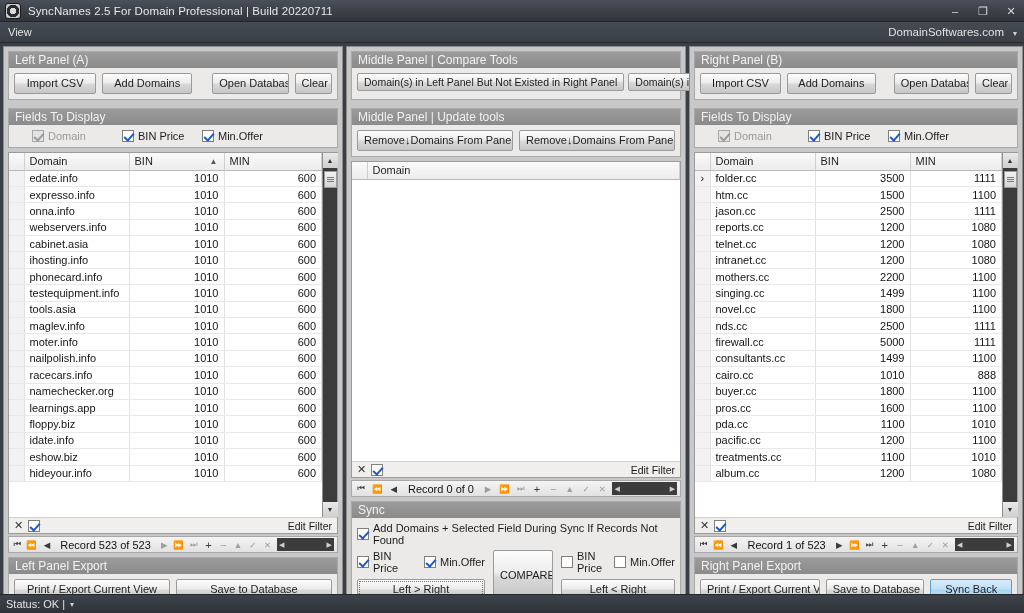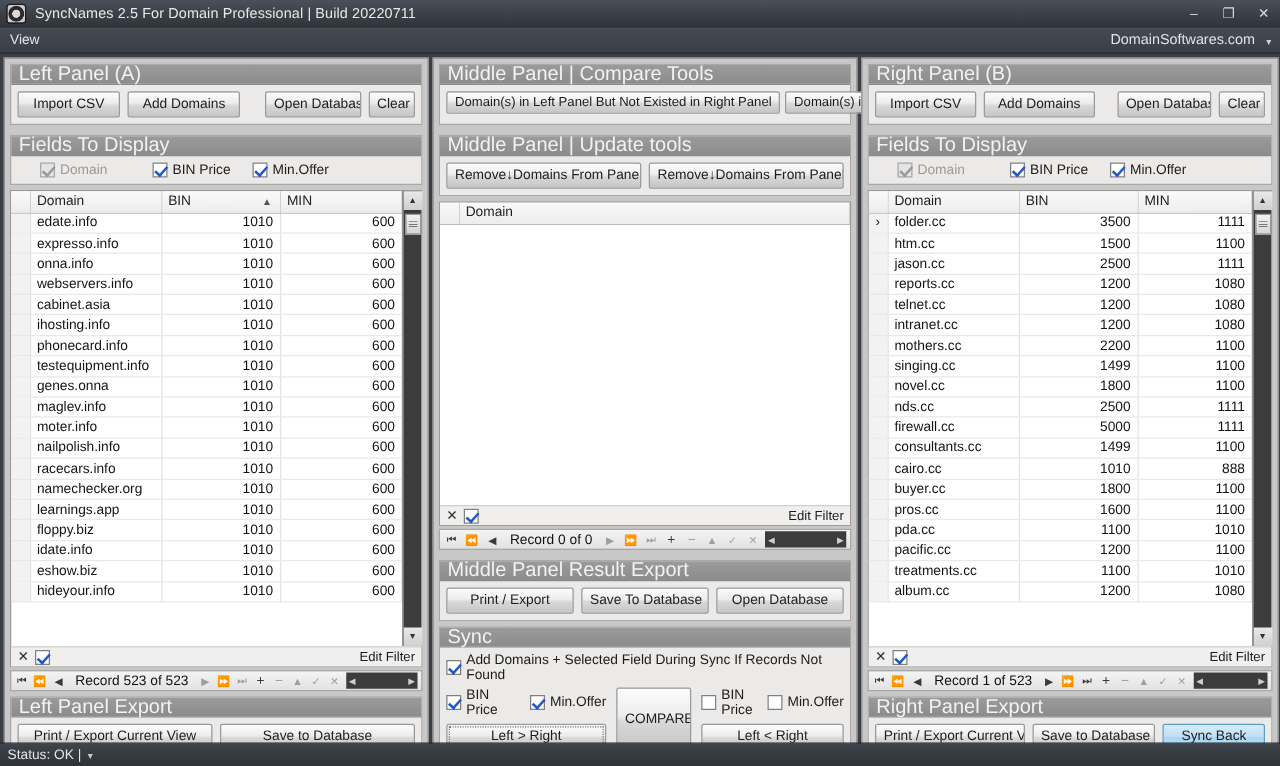--- a/index.html
+++ b/index.html
@@ -46,21 +46,21 @@
   .col-left  { width: 340px; }
   .col-mid   { width: 340px; }
   .col-right { width: 334px; }
   
   .group {
     margin: 4px; background: #eceae8; border: 1px solid #a9a9a9;
   }
   .group-hd {
     height: 16px; line-height: 16px; padding: 0 6px;
     background: linear-gradient(180deg, #9b9b9b 0%, #8c8c8c 100%);
-    color: #f2f2f2; font-size: 16px; border-bottom: 1px solid #8a8a8a;
+    color: #f2f2f2; font-size: 12px; border-bottom: 1px solid #8a8a8a;
   }
   .group-body { padding: 5px; }
   
   .btn {
     background: linear-gradient(180deg, #fdfdfd 0%, #ececec 45%, #d8d8d8 55%, #c6c6c6 100%);
     border: 1px solid #9a9a9a; border-radius: 2px;
     color: #1d1d1d; font-size: 11px; font-family: "Liberation Sans", sans-serif;
     height: 21px; line-height: 19px; text-align: center;
     padding: 0 6px; white-space: nowrap; overflow: hidden;
   }
@@ -279,21 +279,21 @@
                   <td class="num">600</td>
                 </tr>
                 <tr>
                   <td class="col-ind"></td>
                   <td>testequipment.info</td>
                   <td class="num">1010</td>
                   <td class="num">600</td>
                 </tr>
                 <tr>
                   <td class="col-ind"></td>
-                  <td>genes.onna</td>
+                  <td>tools.asia</td>
                   <td class="num">1010</td>
                   <td class="num">600</td>
                 </tr>
                 <tr>
                   <td class="col-ind"></td>
                   <td>maglev.info</td>
                   <td class="num">1010</td>
                   <td class="num">600</td>
                 </tr>
                 <tr>
@@ -461,30 +461,20 @@
       <span class="nb big dim">−</span>
       <span class="nb dim">▲</span>
       <span class="nb dim">✓</span>
       <span class="nb dim">✕</span>
       <span class="hbar">
           <span>◀</span>
           <span>▶</span>
         </span>
     </div>
 
-    <div class="group">
-      <div class="group-hd">Middle Panel Result Export</div>
-      <div class="group-body">
-        <div class="row">
-          <button class="btn" style="flex:1">Print / Export</button>
-          <button class="btn" style="flex:1">Save To Database</button>
-          <button class="btn" style="flex:1">Open Database</button>
-        </div>
-      </div>
-    </div>
 
     <div class="group" style="margin-top:0">
       <div class="group-hd">Sync</div>
       <div class="group-body" style="padding:4px 5px 5px 5px">
         <label class="cb on" style="margin-bottom:4px">
           <span class="box"></span>
           <span>Add Domains + Selected Field During Sync If Records Not Found</span>
         </label>
         <div class="row" style="align-items:stretch;gap:0">
           <div style="width:128px;display:flex;flex-direction:column;gap:5px">

